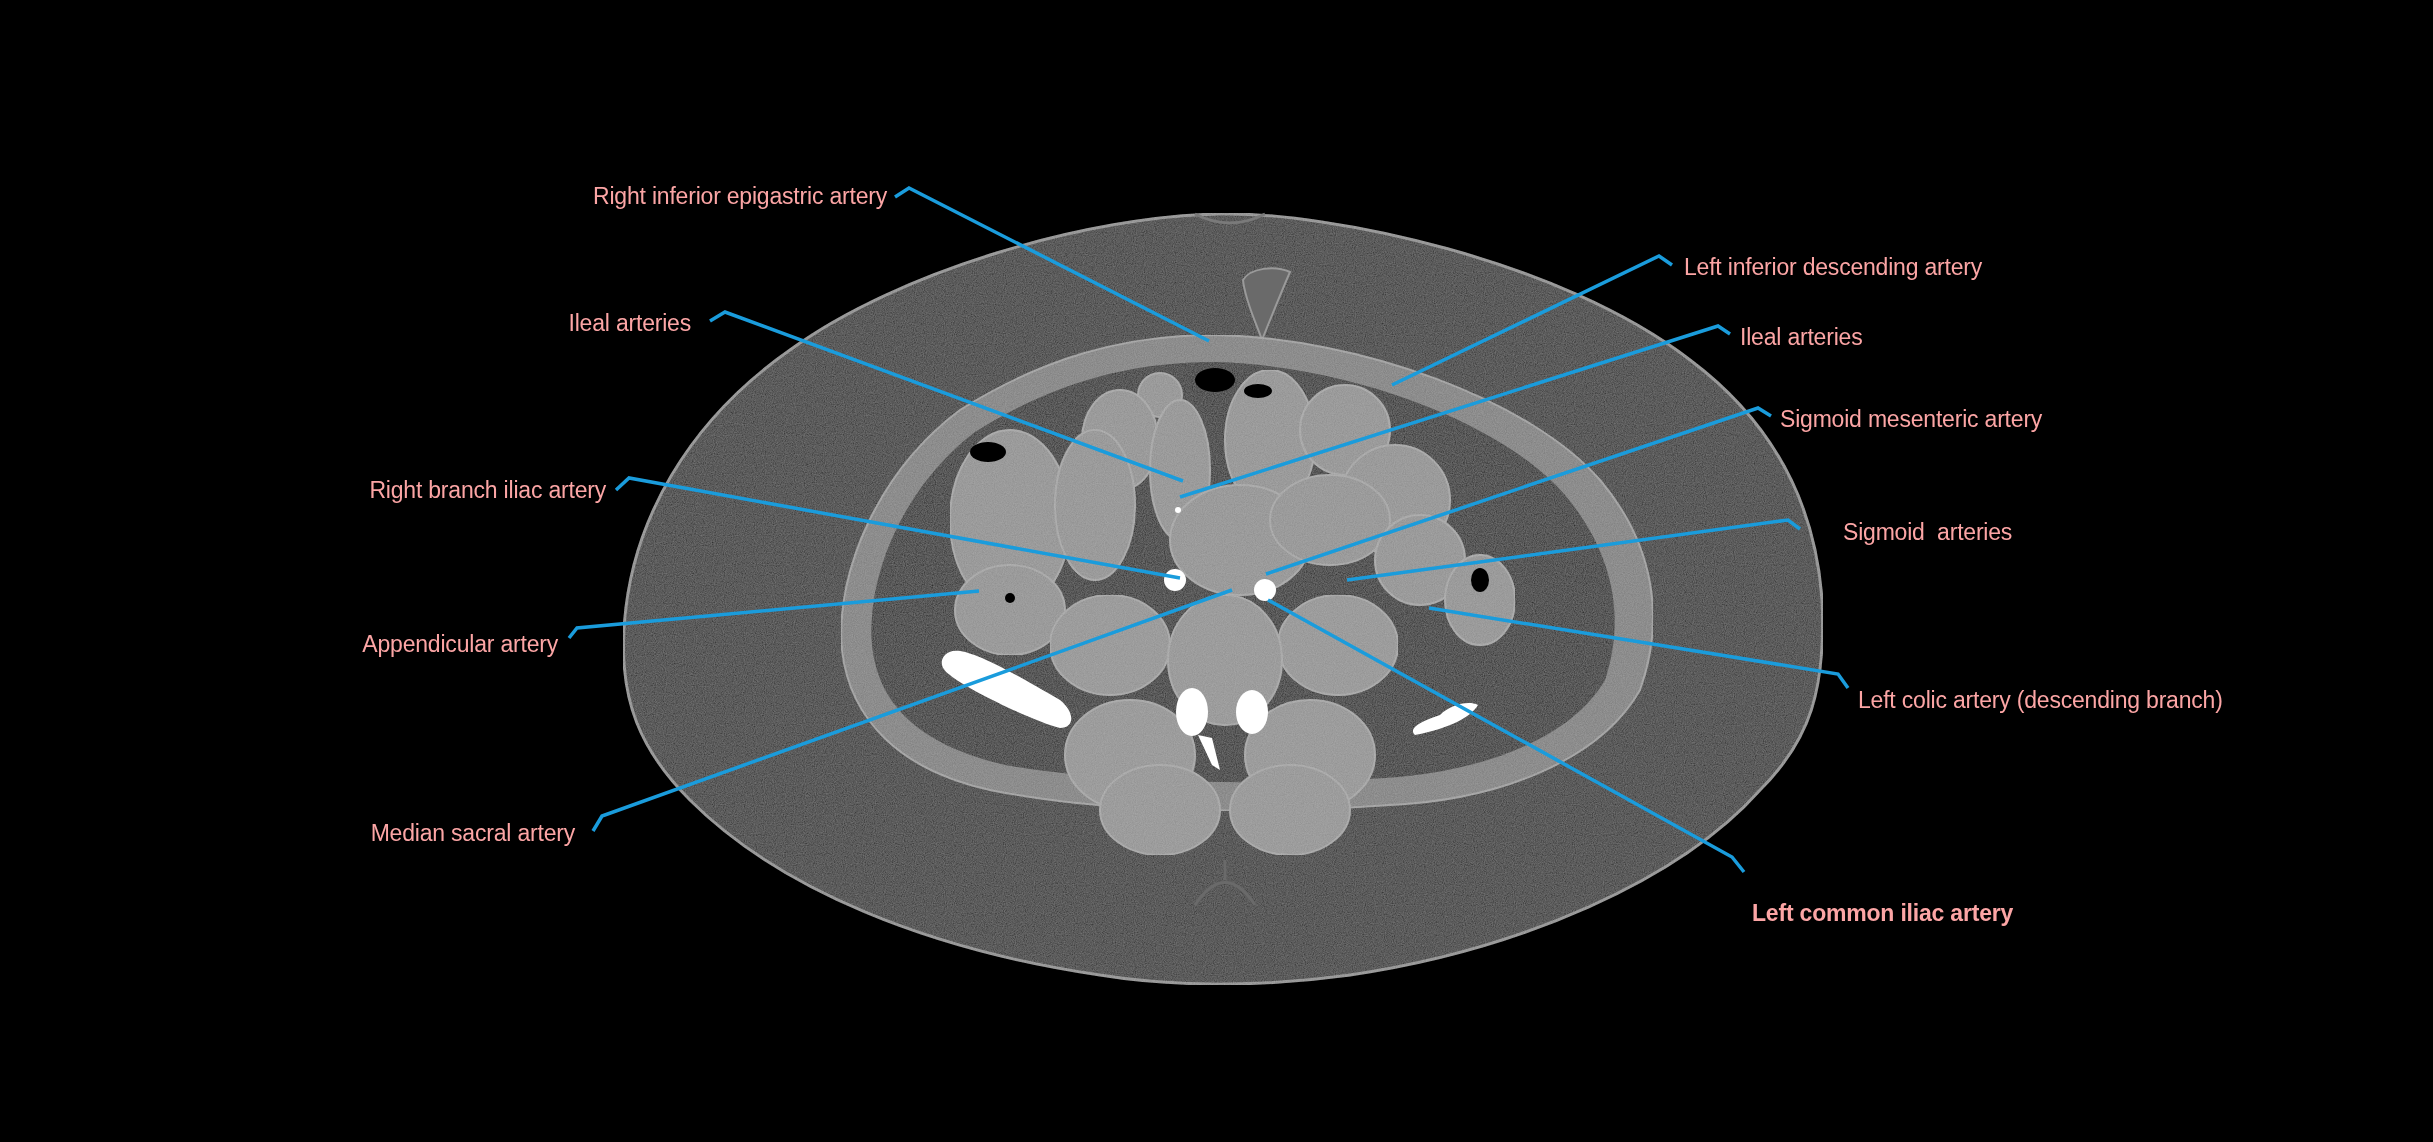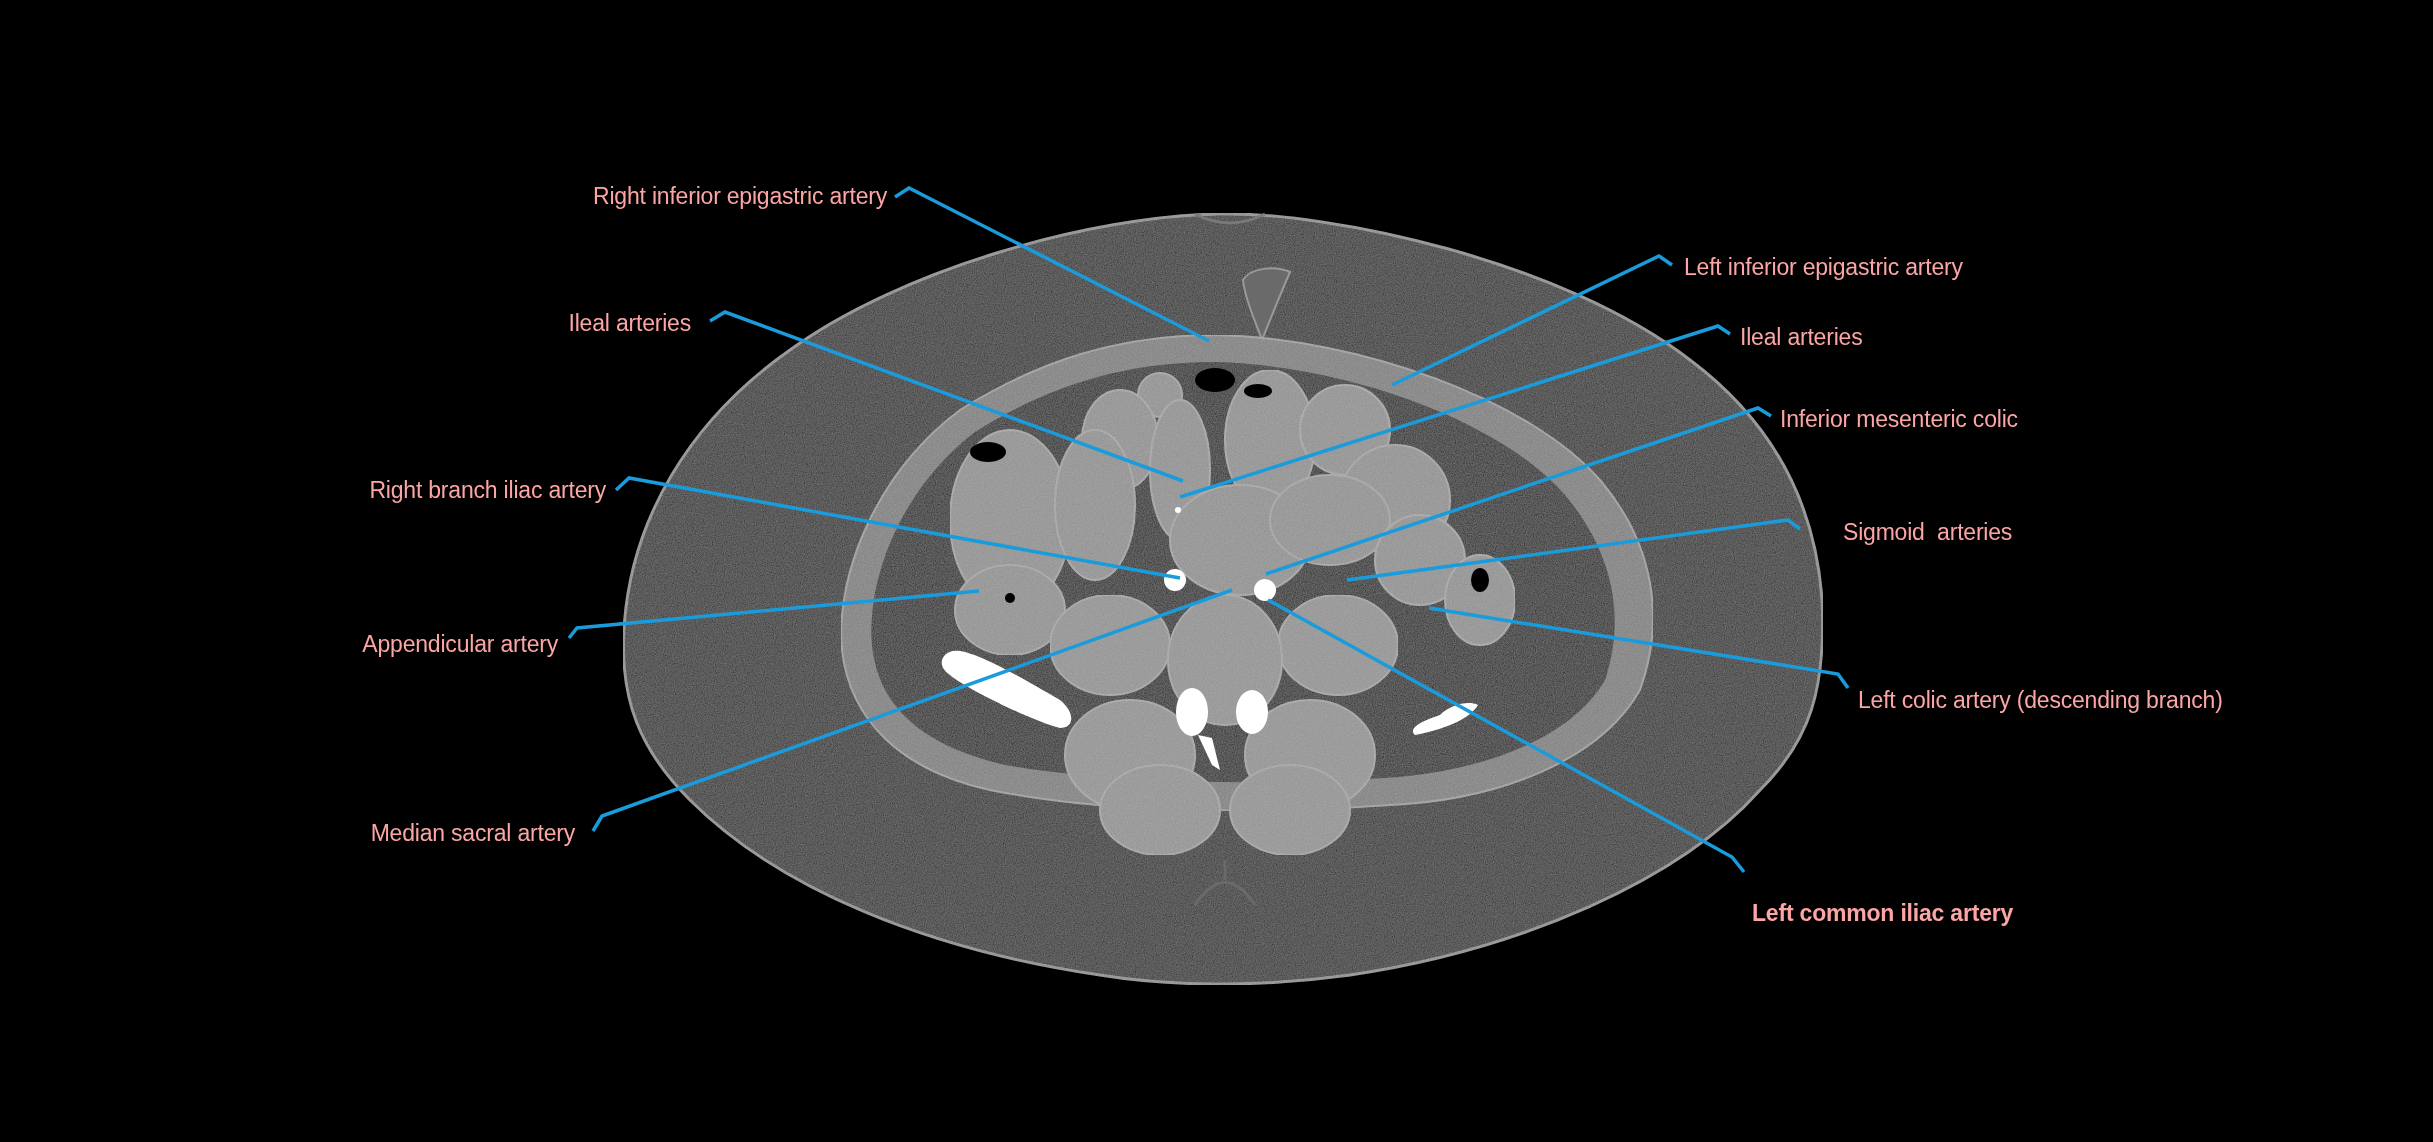--- a/index.html
+++ b/index.html
@@ -106,18 +106,18 @@
     <polyline points="1744,872 1732,857 1268,600"></polyline>
   </g>
 </svg>
 
 <div class="label right-align" style="right:1546px; top:179px;">Right inferior epigastric artery</div>
 <div class="label right-align" style="right:1742px; top:306px;">Ileal arteries</div>
 <div class="label right-align" style="right:1827px; top:473px;">Right branch iliac artery</div>
 <div class="label right-align" style="right:1875px; top:627px;">Appendicular artery</div>
 <div class="label right-align" style="right:1858px; top:816px;">Median sacral artery</div>
 
-<div class="label" style="left:1684px; top:250px;">Left inferior epigastric artery</div>
+<div class="label" style="left:1684px; top:250px;">Left inferior descending artery</div>
 <div class="label" style="left:1740px; top:320px;">Ileal arteries</div>
-<div class="label" style="left:1780px; top:402px;">Inferior mesenteric colic</div>
+<div class="label" style="left:1780px; top:402px;">Sigmoid mesenteric artery</div>
 <div class="label" style="left:1811px; top:515px;margin-left:32px;">Sigmoid  arteries</div>
 <div class="label" style="left:1858px; top:675px;margin-top:8px;">Left colic artery (descending branch)</div>
 <div class="label" style="left:1752px; top:896px;font-weight:bold;">Left common iliac artery</div>
 
 </body></html>

